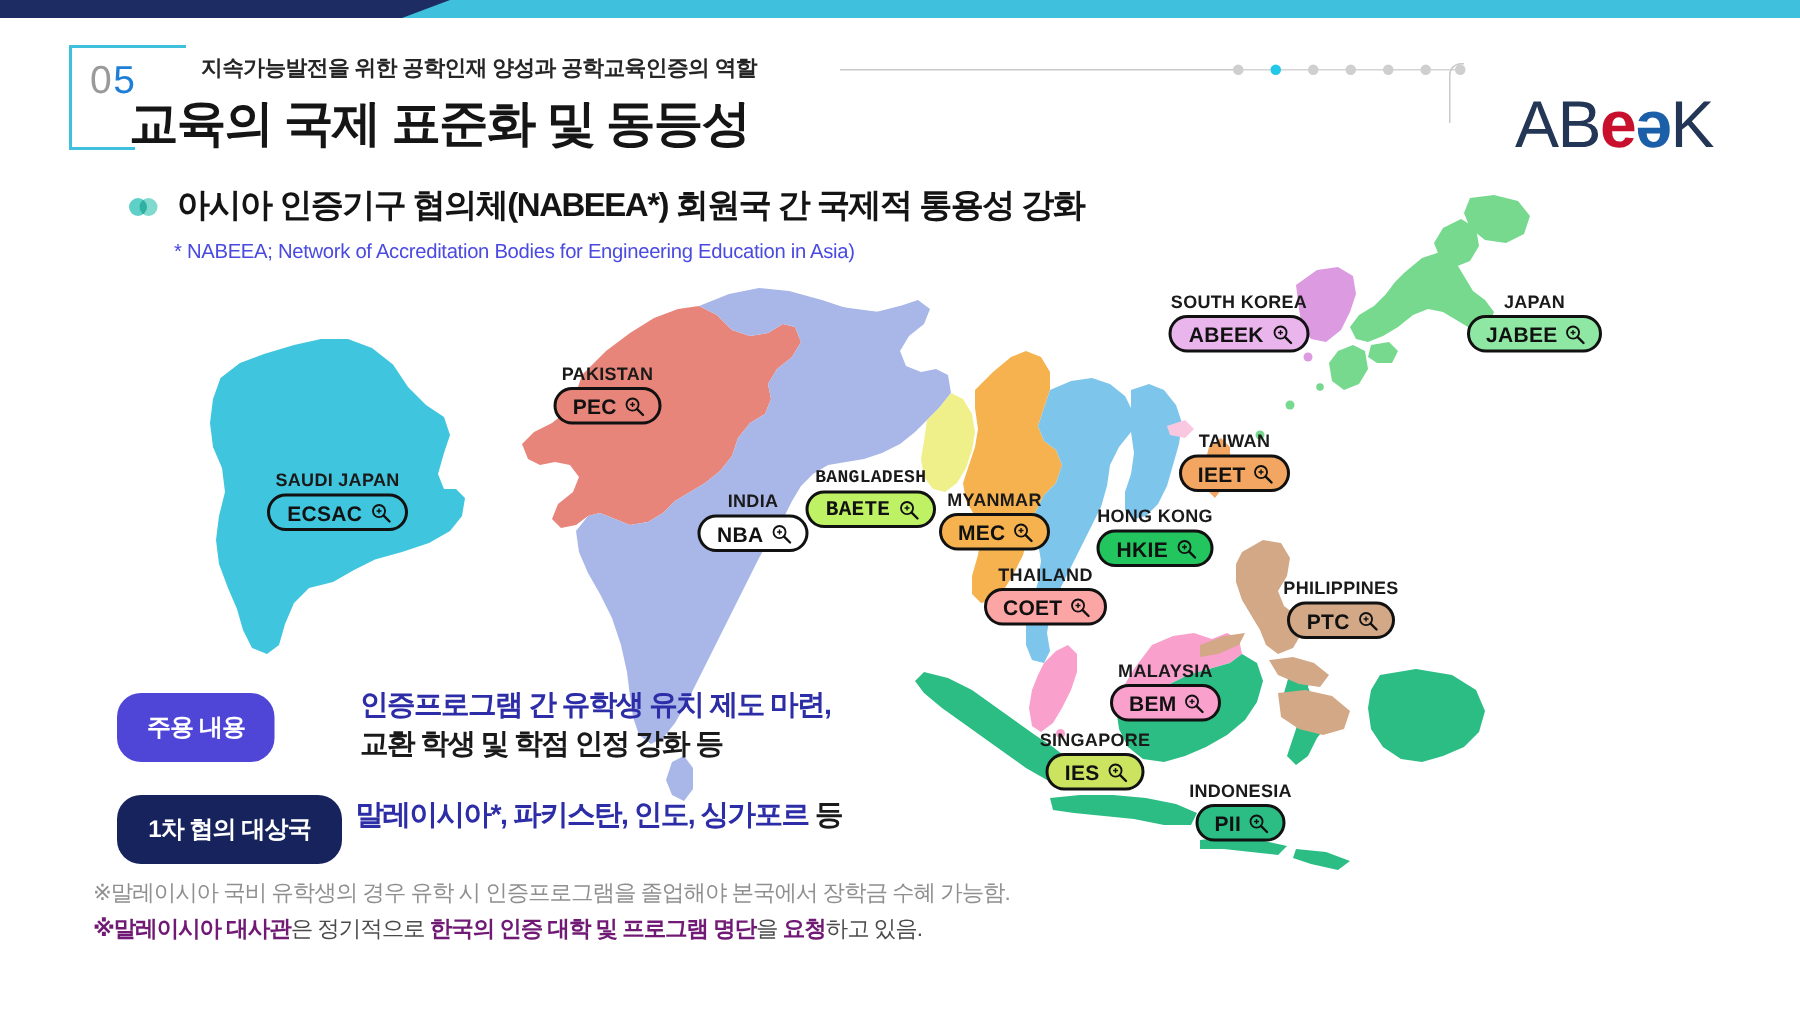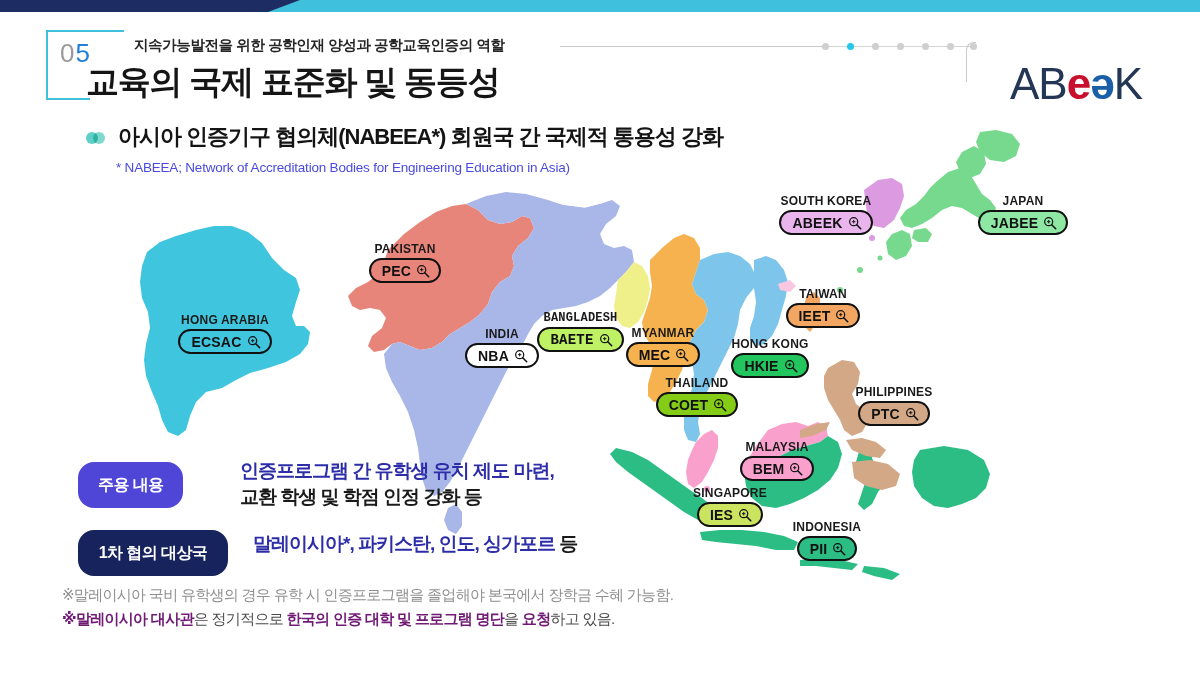--- a/index.html
+++ b/index.html
@@ -303,21 +303,21 @@
   <circle cx="860" cy="140" r="3" fill="#76d98e"></circle>
   <circle cx="840" cy="160" r="3" fill="#76d98e"></circle>
   <circle cx="880" cy="128" r="2.5" fill="#76d98e"></circle>
 
   <path fill="#a8b6e8" d="M448,378 L456,374 L462,382 L462,396 L456,404 L448,400 L444,390 Z"></path>
 
 </svg>
 </div>
 
 <div class="clabel" style="left:170px; top:313px; width:110px;">
-  <div class="cname">HONG ARABIA</div>
+  <div class="cname">SAUDI JAPAN</div>
   <div style="text-align:center">
     <span class="pill" style="background:#3fc5dd">
       <span>ECSAC</span>
       <svg class="mag" viewBox="0 0 16 16">
         <circle cx="6.5" cy="6.5" r="4.6" fill="none" stroke="#111" stroke-width="1.4"></circle>
         <line x1="10" y1="10" x2="14.5" y2="14.5" stroke="#111" stroke-width="1.8" stroke-linecap="round"></line>
         <line x1="4.6" y1="6.5" x2="8.4" y2="6.5" stroke="#111" stroke-width="1.1"></line>
         <line x1="6.5" y1="4.6" x2="6.5" y2="8.4" stroke="#111" stroke-width="1.1"></line>
       </svg>
     </span>
@@ -380,21 +380,21 @@
         <line x1="4.6" y1="6.5" x2="8.4" y2="6.5" stroke="#111" stroke-width="1.1"></line>
         <line x1="6.5" y1="4.6" x2="6.5" y2="8.4" stroke="#111" stroke-width="1.1"></line>
       </svg>
     </span>
   </div>
 </div>
 
 <div class="clabel" style="left:648px; top:376px; width:98px;">
   <div class="cname">THAILAND</div>
   <div style="text-align:center">
-    <span class="pill" style="background:#84cc16">
+    <span class="pill" style="background:#fca5a5">
       <span>COET</span>
       <svg class="mag" viewBox="0 0 16 16">
         <circle cx="6.5" cy="6.5" r="4.6" fill="none" stroke="#111" stroke-width="1.4"></circle>
         <line x1="10" y1="10" x2="14.5" y2="14.5" stroke="#111" stroke-width="1.8" stroke-linecap="round"></line>
         <line x1="4.6" y1="6.5" x2="8.4" y2="6.5" stroke="#111" stroke-width="1.1"></line>
         <line x1="6.5" y1="4.6" x2="6.5" y2="8.4" stroke="#111" stroke-width="1.1"></line>
       </svg>
     </span>
   </div>
 </div>
@@ -523,18 +523,18 @@
   <span class="tag primary">주용 내용</span>
 </div>
 <div class="infoblock" style="left:240px; top:458px;">
   <div class="info-text">인증프로그램 간 유학생 유치 제도 마련,</div>
   <div class="info-text2">교환 학생 및 학점 인정 강화 등</div>
 </div>
 
 <div class="infoblock" style="left:78px; top:530px;">
   <span class="tag dark">1차 협의 대상국</span>
 </div>
-<div class="infoblock" style="left:253px; top:531px;">
+<div class="infoblock" style="left:237px; top:531px;">
   <div class="info-text2"><span class="hi">말레이시아*, 파키스탄, 인도, 싱가포르</span><span> 등</span></div>
 </div>
 
 <div class="foot l1">※말레이시아 국비 유학생의 경우 유학 시 인증프로그램을 졸업해야 본국에서 장학금 수혜 가능함.</div>
 <div class="foot l2"><span class="b">※말레이시아 대사관</span><span>은 정기적으로 </span><span class="b">한국의 인증 대학 및 프로그램 명단</span><span>을 </span><span class="b">요청</span><span>하고 있음.</span></div>
 
 </body></html>

